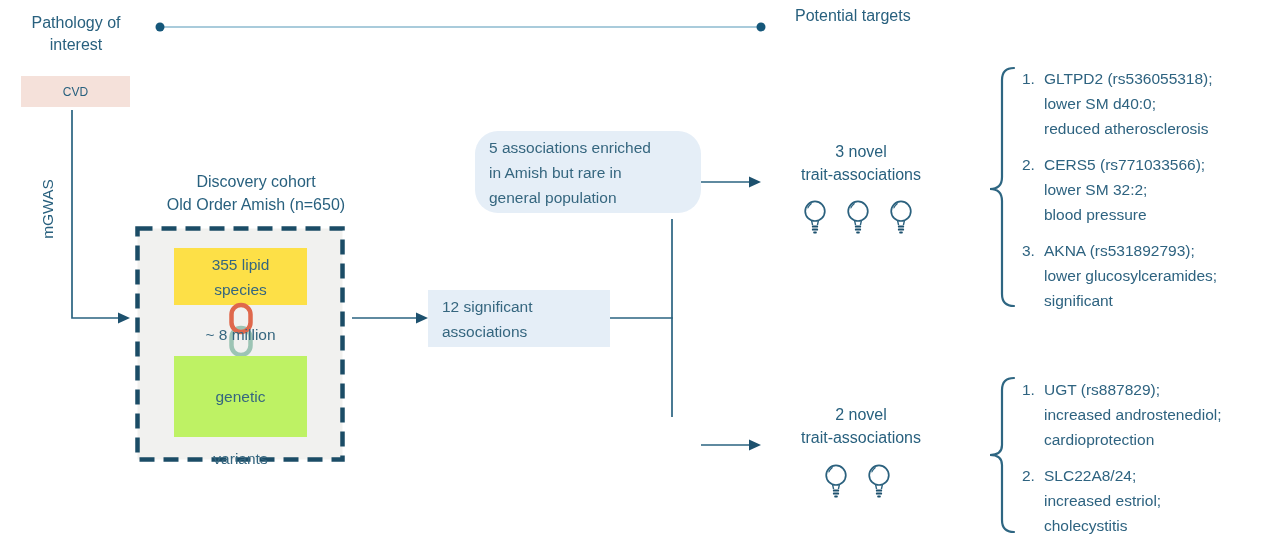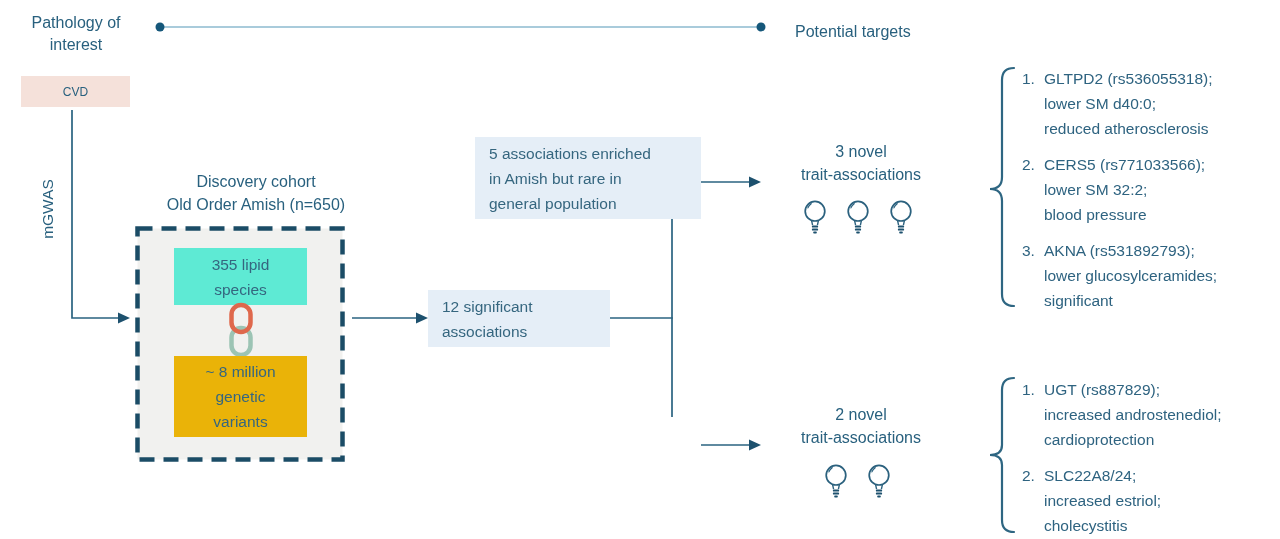--- a/index.html
+++ b/index.html
@@ -10,22 +10,22 @@
   }
   .abs{position:absolute;}
   .lbl{font-size:16px;line-height:22px;color:#28607e;}
   .center{text-align:center;}
   
   .box{
     display:flex;flex-direction:column;justify-content:center;
     font-size:15.5px;line-height:25px;color:#37678247;
   }
   .box div{color:#35667f;}
-  .pinkbox{background:#5eead4;}
-  .tealbox{background:#eab308;}
+  .pinkbox{background:#fde047;}
+  .tealbox{background:#bef264;gap:37px;}
   .bluebox{background:#e5eef7;}
   .cvd{
     background:#f5e1da;display:flex;align-items:center;justify-content:center;
     font-size:12px;color:#28607e;
   }
   .padded{padding-left:14px;}
   svg{display:block;}
   #overlay{position:absolute;left:0;top:0;z-index:1;pointer-events:none;}
   .content{z-index:2;}
   .mgwas{
@@ -68,21 +68,21 @@
     <polygon points="749,439.5 761,445 749,450.5" fill="#1d516e"></polygon>
 
     <path d="M1014,68 Q1002,68 1002,80 L1002,177 Q1002,189 990,189 Q1002,189 1002,201 L1002,294 Q1002,306 1014,306" fill="none" stroke="#2e6682" stroke-width="2.2" stroke-linecap="round"></path>
     <path d="M1014,378 Q1002,378 1002,390 L1002,445 Q1002,455 990,455 Q1002,455 1002,465 L1002,520 Q1002,532 1014,532" fill="none" stroke="#2e6682" stroke-width="2.2" stroke-linecap="round"></path>
   </svg>
 
   <div class="abs content lbl center" style="left:18px;top:12px;width:116px;">
     <div>Pathology of</div>
     <div>interest</div>
   </div>
-  <div class="abs content lbl" style="left:795px;top:21px;">Potential targets</div>
+  <div class="abs content lbl" style="left:795px;top:5px;">Potential targets</div>
 
   <div class="abs content cvd" style="left:21px;top:76px;width:109px;height:31px;">CVD</div>
 
   <div class="abs content mgwas" style="left:8px;top:175px;width:80px;height:68px;">mGWAS</div>
 
   <div class="abs content lbl center" style="left:144px;top:170px;width:224px;line-height:23px;">
     <div>Discovery cohort</div>
     <div>Old Order Amish (n=650)</div>
   </div>
 
@@ -100,21 +100,21 @@
     <div>~ 8 million</div>
     <div>genetic</div>
     <div>variants</div>
   </div>
 
   <div class="abs content box bluebox padded" style="left:428px;top:290px;width:168px;height:57px;">
     <div>12 significant</div>
     <div>associations</div>
   </div>
 
-  <div class="abs content box bluebox padded" style="left:475px;top:137px;width:212px;height:82px;">
+  <div class="abs content box bluebox padded" style="left:475px;top:131px;width:212px;height:82px;border-radius:23px;">
     <div>5 associations enriched</div>
     <div>in Amish but rare in</div>
     <div>general population</div>
   </div>
 
 
   <div class="abs content lbl center" style="left:761px;top:140px;width:200px;line-height:23px;">
     <div>3 novel</div>
     <div>trait-associations</div>
   </div>

